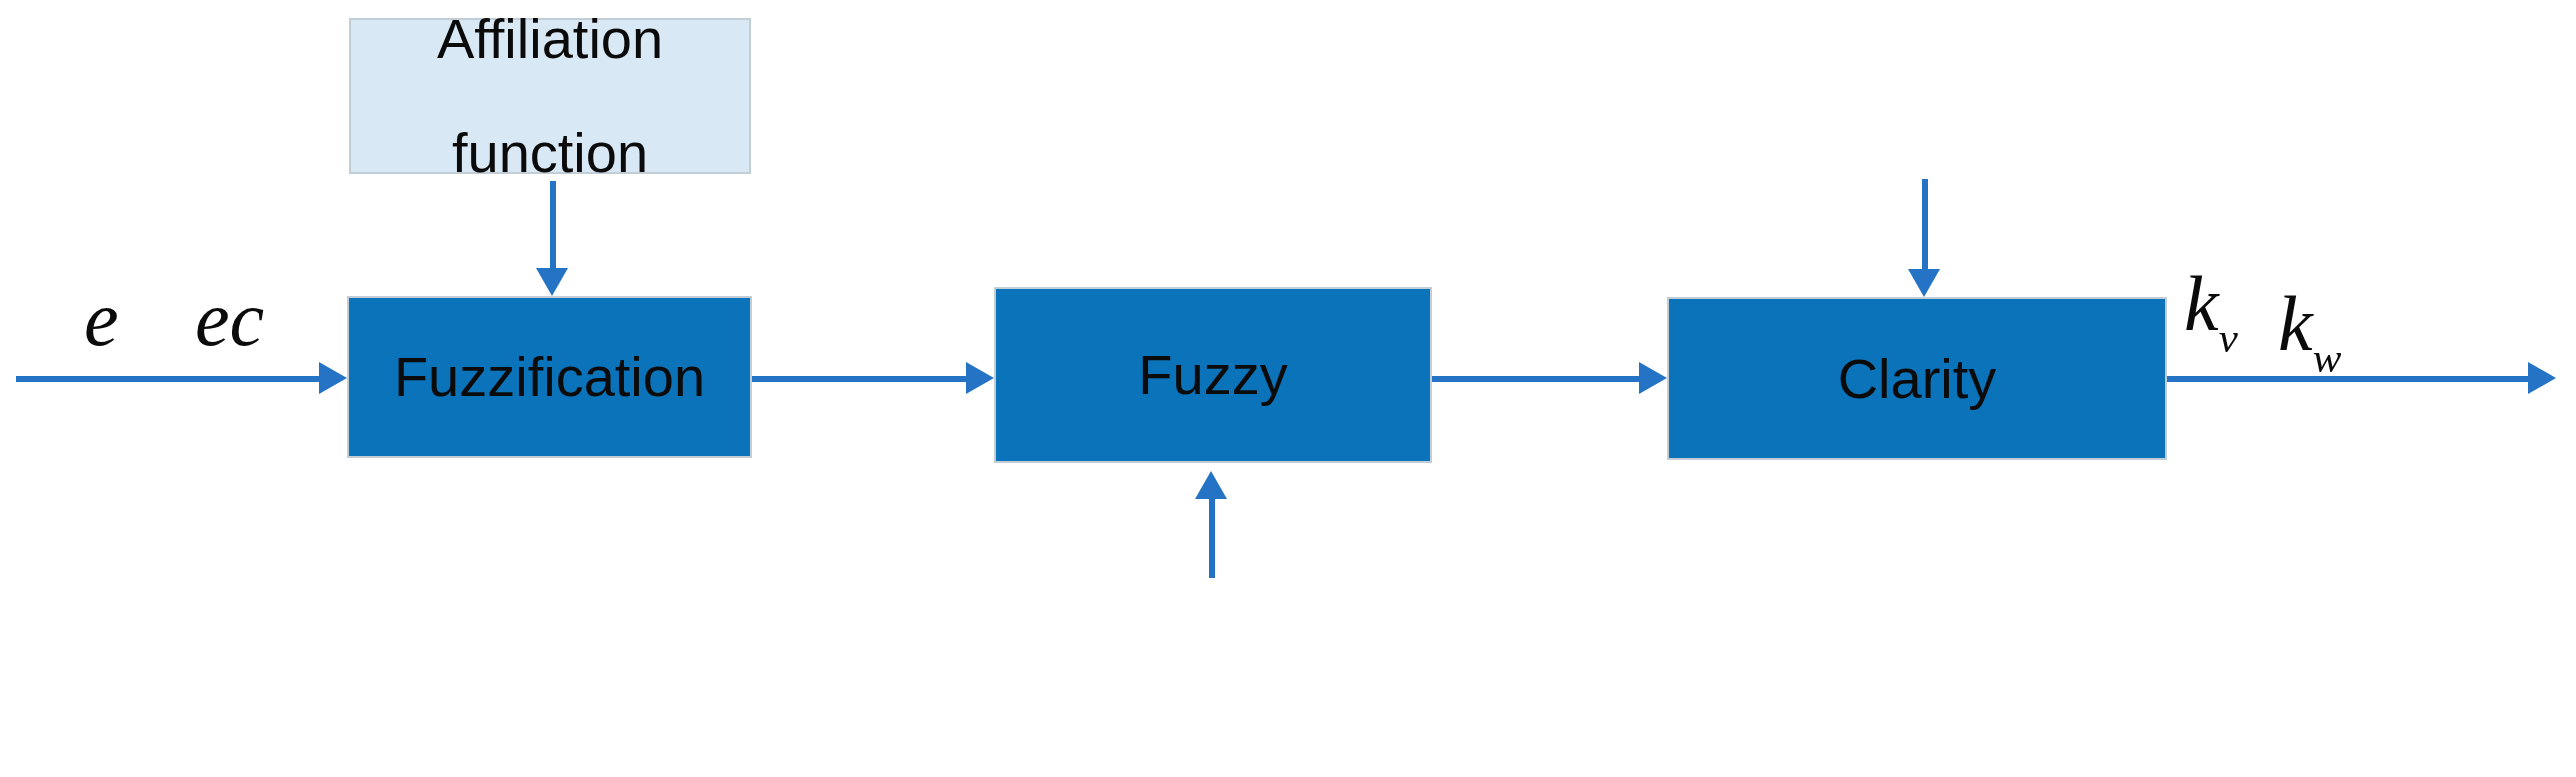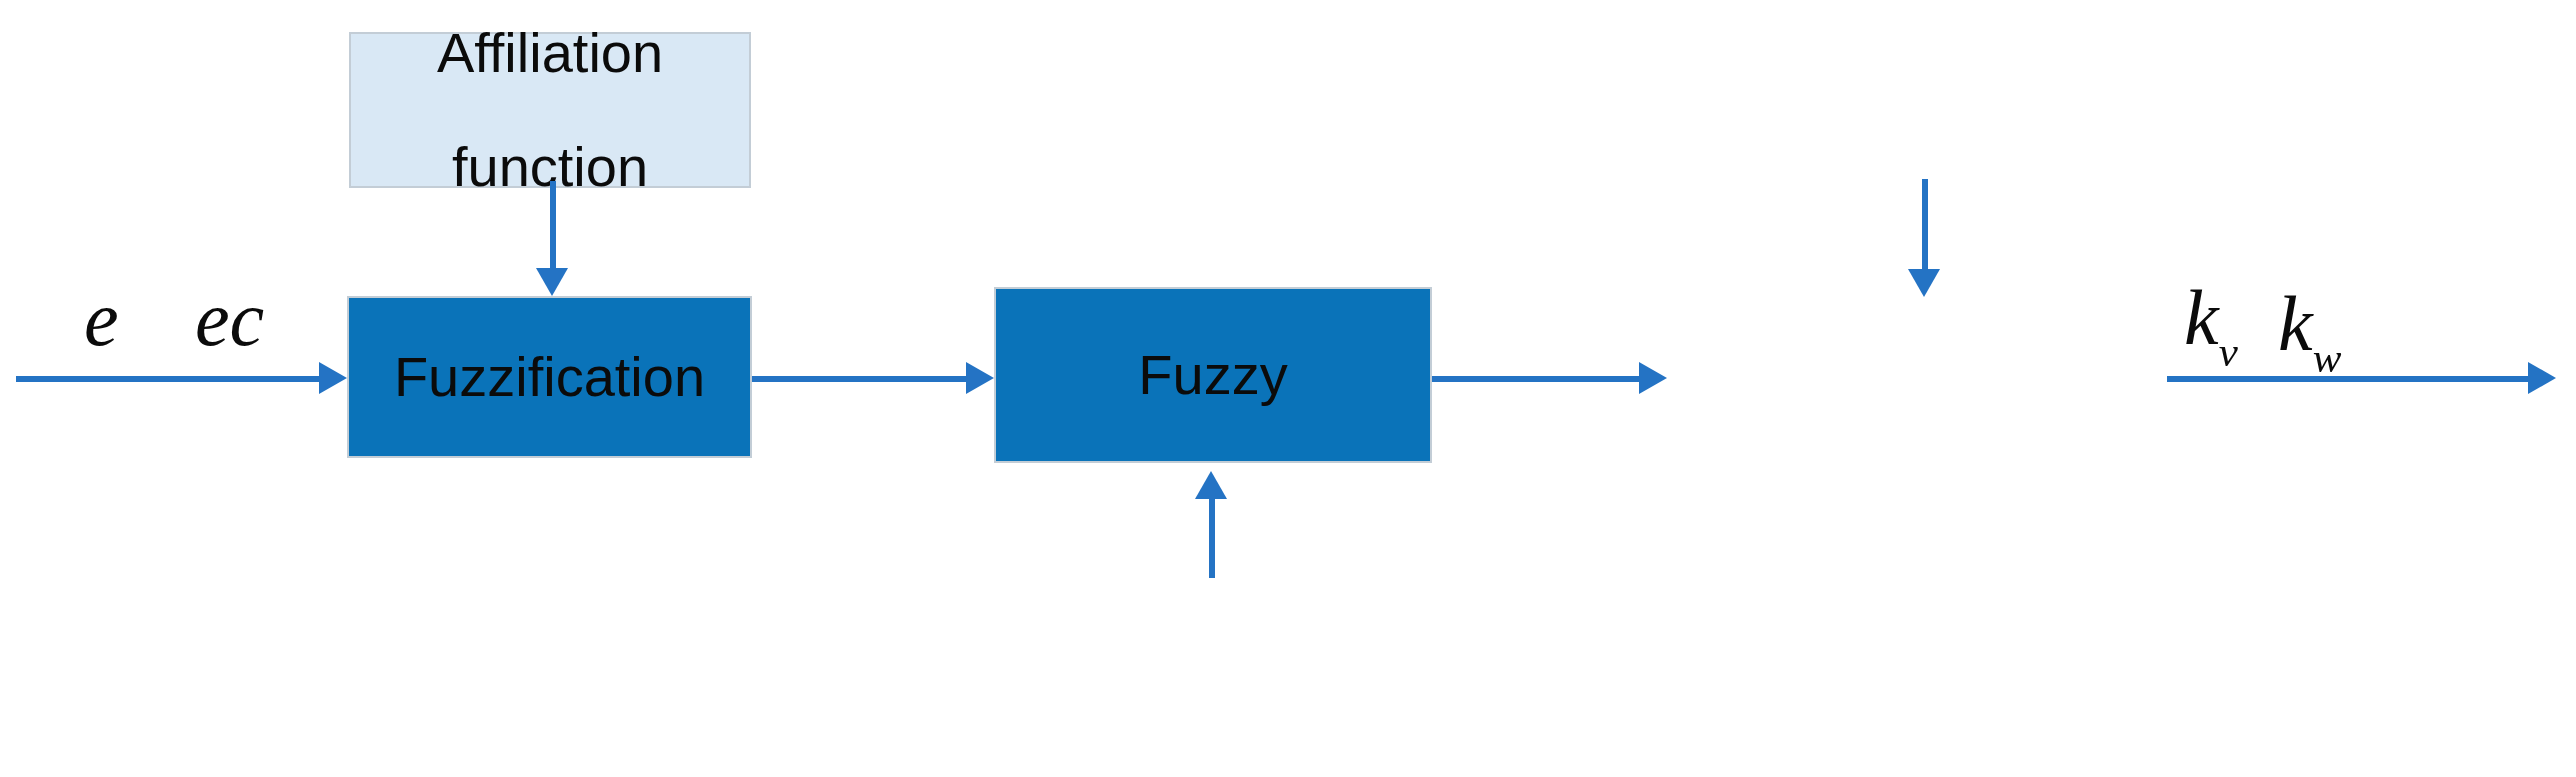--- a/index.html
+++ b/index.html
@@ -55,34 +55,37 @@
     font-size:43px;
     line-height:1;
     vertical-align:-22px;
   }
 </style>
 </head>
 <body>
 
 <div id="canvas">
 
-  <div class="box light" style="left:349px;top:32px;width:402px;height:156px;gap:44px;">
+  <div class="box light" style="left:349px;top:18px;width:402px;height:156px;gap:44px;">
     <span>Affiliation</span>
     <span>function</span>
   </div>
 
 
   <div class="box dark" style="left:347px;top:296px;width:405px;height:162px;">
     <span>Fuzzification</span>
   </div>
 
   <div class="box dark" style="left:994px;top:287px;width:438px;height:176px;">
     <span>Fuzzy</span>
   </div>
 
+  <div class="box dark" style="left:1667px;top:297px;width:500px;height:163px;">
+    <span>Clarity</span>
+  </div>
 
 
   <div class="hline" style="left:15.6px;top:376px;width:305px;"></div>
   <div class="head-right" style="left:319px;top:362px;"></div>
 
   <div class="hline" style="left:752px;top:376px;width:215px;"></div>
   <div class="head-right" style="left:966px;top:362px;"></div>
 
   <div class="hline" style="left:1432px;top:376px;width:209px;"></div>
   <div class="head-right" style="left:1639px;top:362px;"></div>
@@ -95,18 +98,18 @@
 
   <div class="vline" style="left:1922px;top:179px;height:92px;"></div>
   <div class="head-down" style="left:1908px;top:269px;"></div>
 
   <div class="head-up" style="left:1195px;top:471px;"></div>
   <div class="vline" style="left:1209px;top:498px;height:80px;"></div>
 
   <span class="math-label" style="left:84px;top:280px;">e</span>
   <span class="math-label" style="left:195px;top:280px;">ec</span>
 
-  <span class="math-label" style="left:2184px;top:279px;font-family:Liberation Serif, serif;"><span>k</span><sub>v</sub></span>
+  <span class="math-label" style="left:2184px;top:265px;font-family:Liberation Serif, serif;"><span>k</span><sub>v</sub></span>
 
   <span class="math-label" style="left:2278px;top:279px;margin-top:6px;"><span>k</span><sub>w</sub></span>
 
 </div>
 
 
 </body></html>

